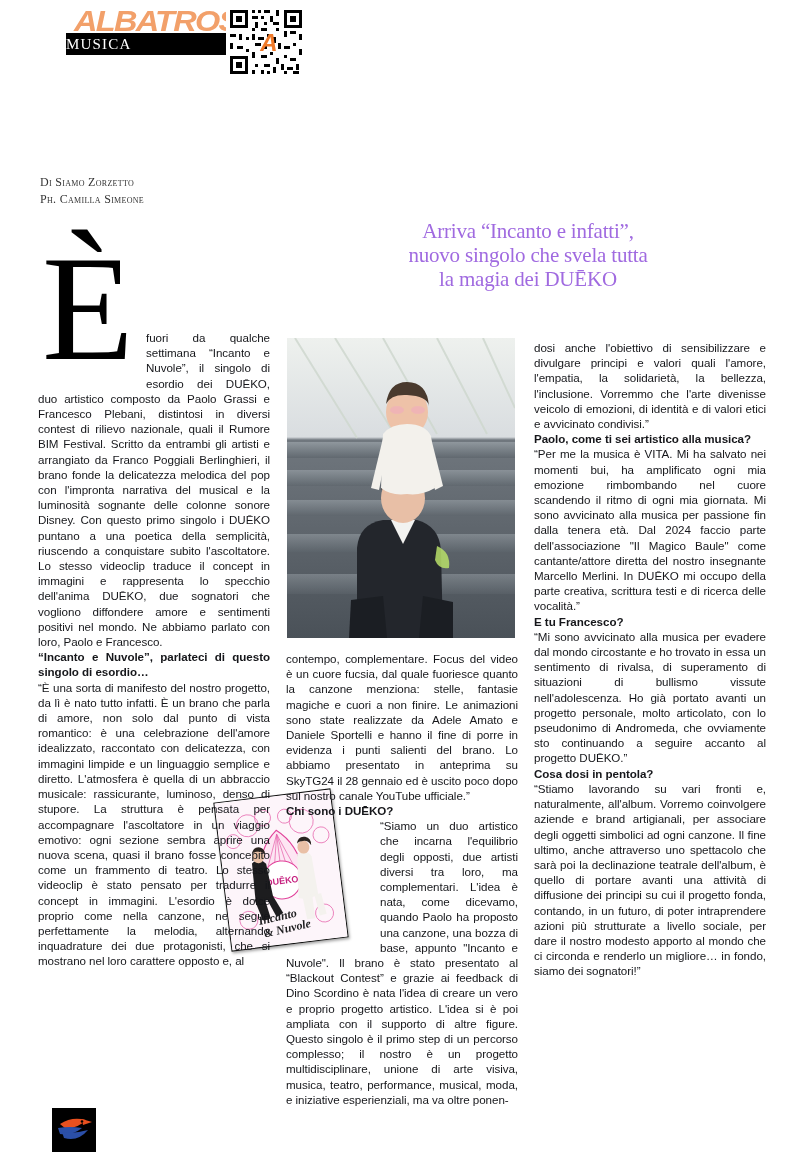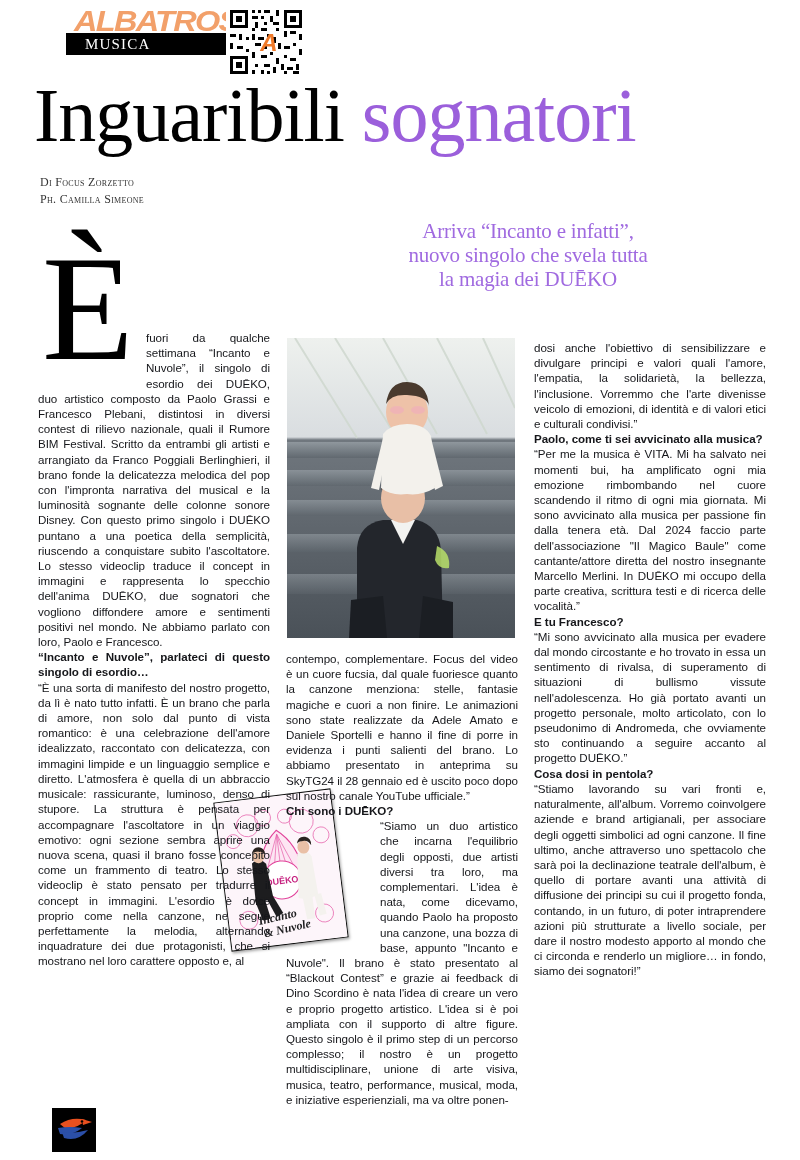--- a/index.html
+++ b/index.html
@@ -27,21 +27,21 @@
   }
   .section-bar{
     background:#000;color:#fff;
     width:185px;height:22px;
     margin-top:-3px;
     display:flex;align-items:center;
   }
   .section-bar span{
     font-family:"Liberation Serif", serif;
     font-size:15px;letter-spacing:1.2px;
-    padding-left:19px;
+    padding-left:0;
   }
   .qr{position:absolute;left:226px;top:6px;width:80px;height:72px;}
   .qr svg{display:block;}
 
   
   .headline{
     position:absolute;left:34px;top:76px;width:720px;
     font-family:"Liberation Serif", serif;
     font-size:76px;line-height:78px;
     letter-spacing:-1px;
@@ -206,27 +206,23 @@
         <rect x="26" y="64" width="3" height="4"></rect>
           <rect x="35" y="64" width="3" height="4"></rect>
         <rect x="41" y="65" width="3" height="3"></rect>
           <rect x="58" y="65" width="3" height="3"></rect>
         <rect x="67" y="65" width="6" height="3"></rect>
       </g>
       <text x="43" y="45" font-family="Liberation Sans, sans-serif" font-size="24" font-weight="bold" font-style="italic" fill="#F07A2A" text-anchor="middle">A</text>
     </svg>
   </div>
 
-  <div class="headline">
-    <span class="w1">Inguaribili</span>
-    <span class="w2">sognatori</span>
-  </div>
 
   <div class="byline">
-    <div>Di Focus Zorzetto</div>
+    <div>Di Siamo Zorzetto</div>
     <div>Ph. Camilla Simeone</div>
   </div>
 
   <div class="standfirst">
     <div>Arriva “Incanto e infatti”,</div>
     <div>nuovo singolo che svela tutta</div>
     <div>la magia dei DUĒKO</div>
   </div>
 
   <div class="photo">
@@ -348,22 +344,22 @@
   <div class="col col2">
     <p>contempo, complementare. Focus del video è un cuore fucsia, dal quale fuoriesce quanto la canzone menziona: stelle, fantasie magiche e cuori a non finire. Le animazioni sono state realizzate da Adele Amato e Daniele Sportelli e hanno il fine di porre in evidenza i punti salienti del brano. Lo abbiamo presentato in anteprima su SkyTG24 il 28 gennaio ed è uscito poco dopo sul nostro canale YouTube ufficiale.”</p>
     <p class="q">Chi sono i DUĒKO?</p>
     <p>
       <span class="wrapbox-cover-left"></span>
       <span>“Siamo un duo artistico che incarna l'equilibrio degli opposti, due artisti diversi tra loro, ma complementari. L'idea è nata, come dicevamo, quando Paolo ha proposto una canzone, una bozza di base, appunto "Incanto e Nuvole". Il brano è stato presentato al “Blackout Contest” e grazie ai feedback di Dino Scordino è nata l'idea di creare un vero e proprio progetto artistico. L'idea si è poi ampliata con il supporto di altre figure. Questo singolo è il primo step di un percorso complesso; il nostro è un progetto multidisciplinare, unione di arte visiva, musica, teatro, performance, musical, moda, e iniziative esperienziali, ma va oltre ponen-</span>
     </p>
   </div>
 
   <div class="col col3">
-    <p>dosi anche l'obiettivo di sensibilizzare e divulgare principi e valori quali l'amore, l'empatia, la solidarietà, la bellezza, l'inclusione. Vorremmo che l'arte divenisse veicolo di emozioni, di identità e di valori etici e culturali condivisi.”</p>
-    <p class="q">Paolo, come ti sei avvicinato alla musica?</p>
+    <p>dosi anche l'obiettivo di sensibilizzare e divulgare principi e valori quali l'amore, l'empatia, la solidarietà, la bellezza, l'inclusione. Vorremmo che l'arte divenisse veicolo di emozioni, di identità e di valori etici e avvicinato condivisi.”</p>
+    <p class="q">Paolo, come ti sei artistico alla musica?</p>
     <p>“Per me la musica è VITA. Mi ha salvato nei momenti bui, ha amplificato ogni mia emozione rimbombando nel cuore scandendo il ritmo di ogni mia giornata. Mi sono avvicinato alla musica per passione fin dalla tenera età. Dal 2024 faccio parte dell'associazione "Il Magico Baule" come cantante/attore diretta del nostro insegnante Marcello Merlini. In DUĒKO mi occupo della parte creativa, scrittura testi e di ricerca delle vocalità.”</p>
     <p class="q">E tu Francesco?</p>
     <p>“Mi sono avvicinato alla musica per evadere dal mondo circostante e ho trovato in essa un sentimento di rivalsa, di superamento di situazioni di bullismo vissute nell'adolescenza. Ho già portato avanti un progetto personale, molto articolato, con lo pseudonimo di Andromeda, che ovviamente sto continuando a seguire accanto al progetto DUĒKO.”</p>
     <p class="q">Cosa dosi in pentola?</p>
     <p>“Stiamo lavorando su vari fronti e, naturalmente, all'album.  Vorremo coinvolgere aziende e brand artigianali, per associare degli oggetti simbolici ad ogni canzone. Il fine ultimo, anche attraverso uno spettacolo che sarà poi la declinazione teatrale dell'album, è quello di portare avanti una attività di diffusione dei principi su cui il progetto fonda, contando, in un futuro, di poter intraprendere azioni più strutturate a livello sociale, per dare il nostro modesto apporto al mondo che ci circonda e renderlo un migliore… in fondo, siamo dei sognatori!”</p>
   </div>
 
   <div class="pagenum">56</div>
   <div class="logo-bird">
     <svg width="44" height="44" viewBox="0 0 44 44" xmlns="http://www.w3.org/2000/svg">

